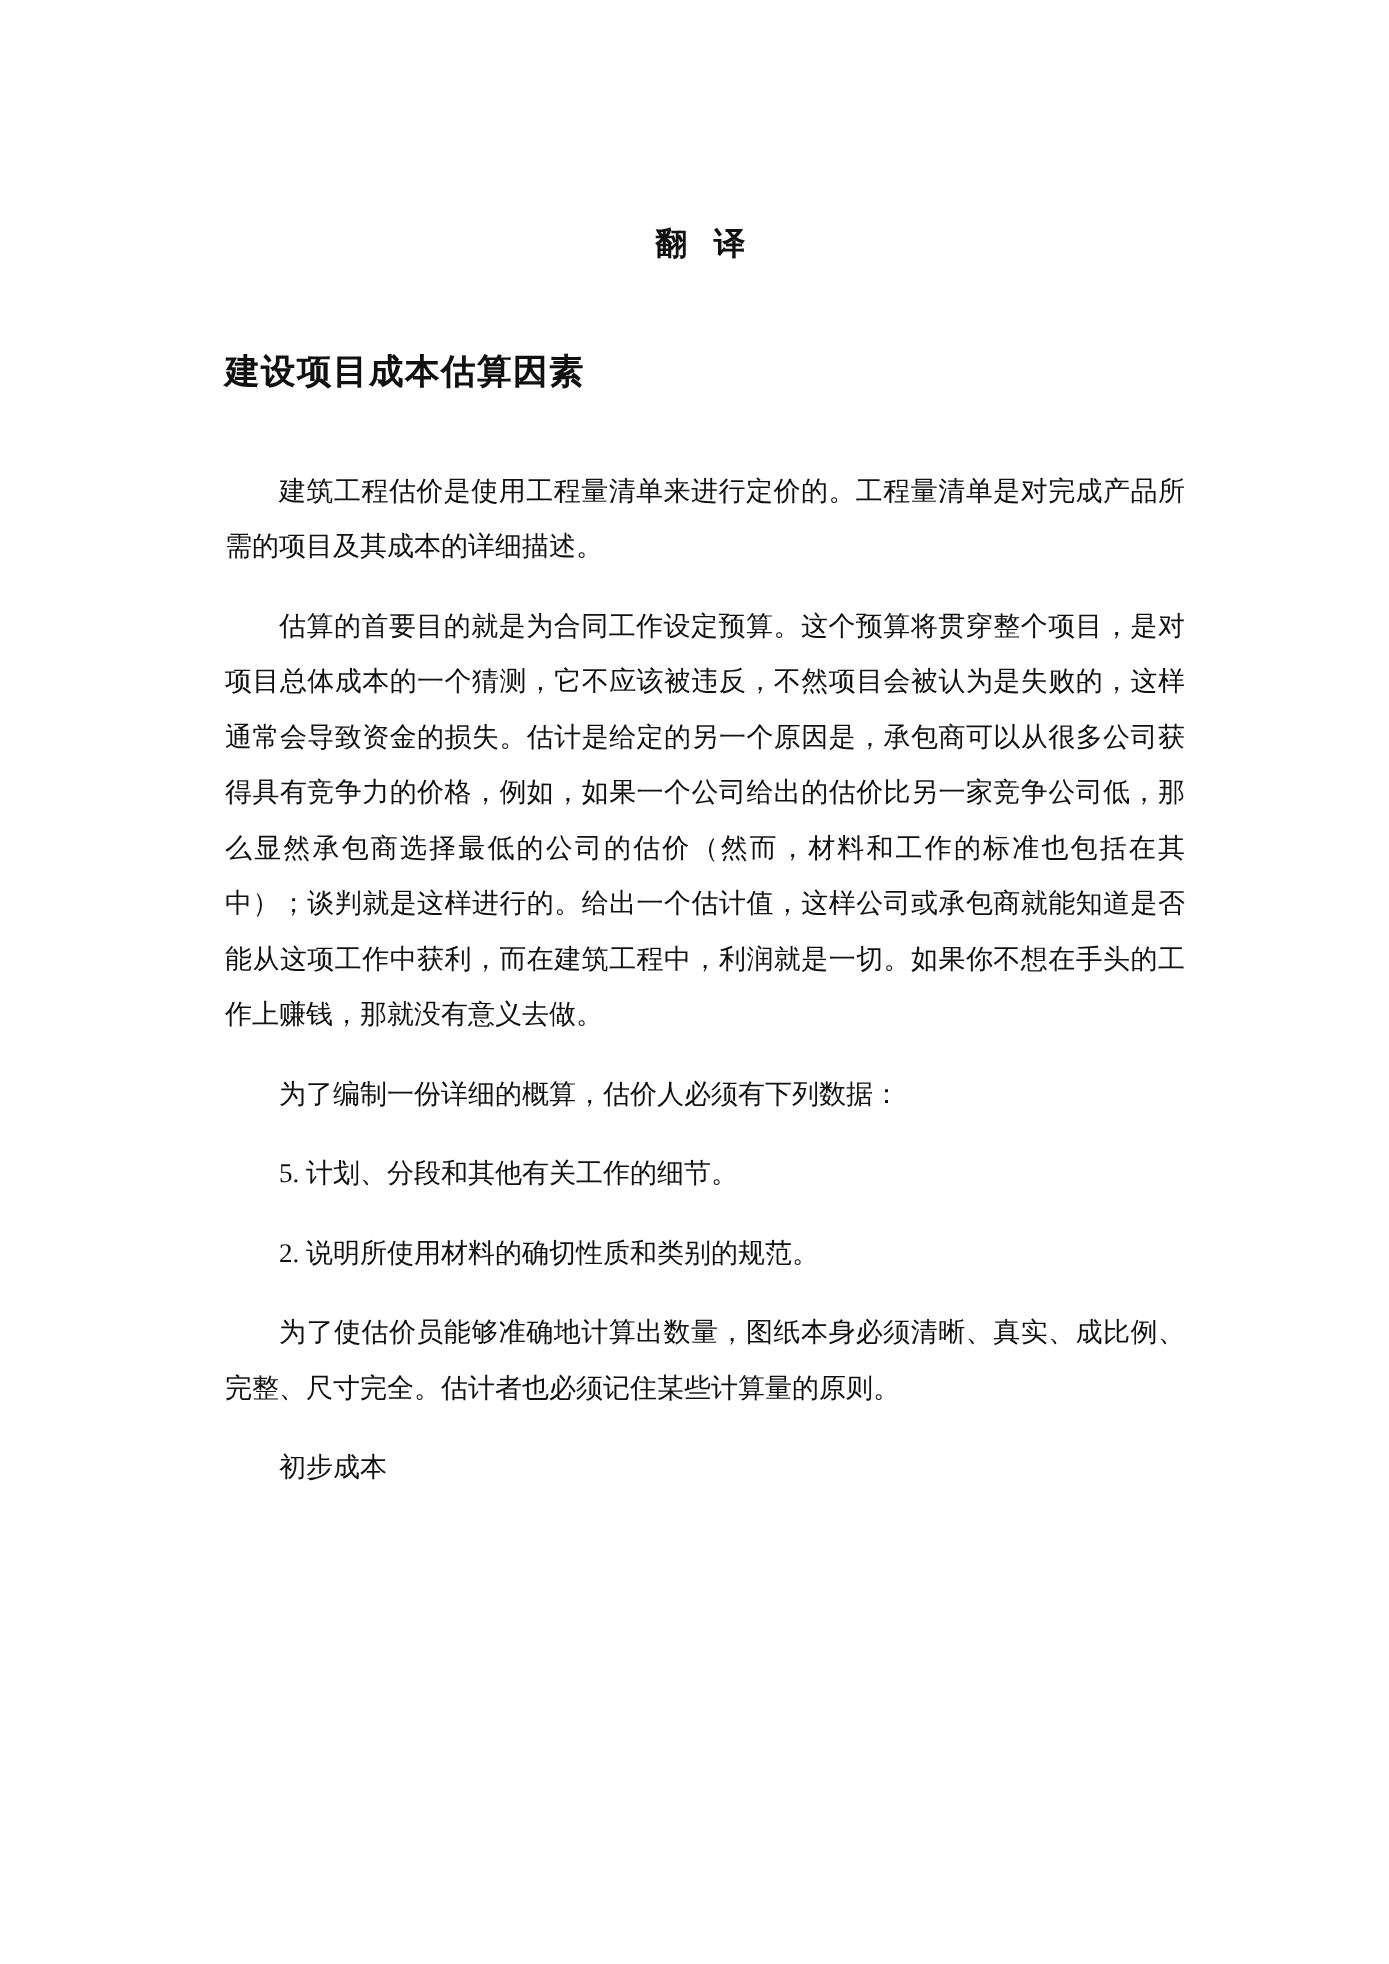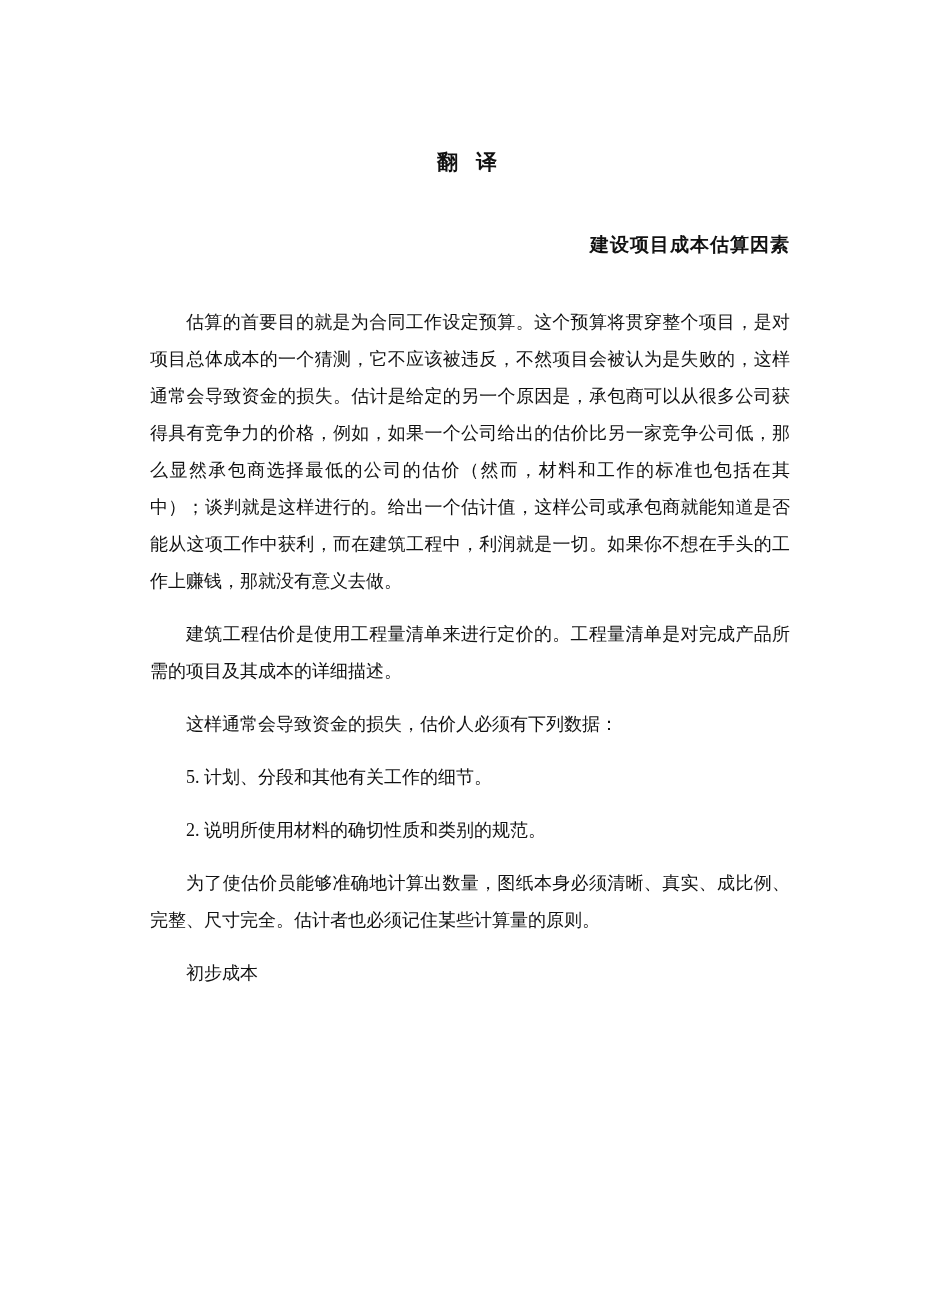--- a/index.html
+++ b/index.html
@@ -19,24 +19,24 @@
   }
   .title-translation {
     text-align: center;
     font-family: "Liberation Sans", "DejaVu Sans", sans-serif;
     font-weight: bold;
     font-size: 21px;
     letter-spacing: 6px;
     margin: 0;
   }
   .title-main {
-    text-align: right;
+    text-align: left;
     font-family: "Liberation Sans", "DejaVu Sans", sans-serif;
     font-weight: bold;
-    font-size: 19px;
+    font-size: 23px;
     letter-spacing: 1px;
     margin: 56px 0 0 0;
   }
   .body-text {
     margin-top: 46px;
     font-family: "Liberation Serif", "DejaVu Serif", serif;
     font-size: 18px;
   }
   .body-text p {
     margin: 0 0 16px 0;
@@ -49,25 +49,25 @@
 </head>
 <body>
 
 <div class="page">
 
   <h1 class="title-translation">翻  译</h1>
 
   <h2 class="title-main">建设项目成本估算因素</h2>
 
   <div class="body-text">
+    <p>建筑工程估价是使用工程量清单来进行定价的。工程量清单是对完成产品所需的项目及其成本的详细描述。</p>
+
     <p>估算的首要目的就是为合同工作设定预算。这个预算将贯穿整个项目，是对项目总体成本的一个猜测，它不应该被违反，不然项目会被认为是失败的，这样通常会导致资金的损失。估计是给定的另一个原因是，承包商可以从很多公司获得具有竞争力的价格，例如，如果一个公司给出的估价比另一家竞争公司低，那么显然承包商选择最低的公司的估价（然而，材料和工作的标准也包括在其中）；谈判就是这样进行的。给出一个估计值，这样公司或承包商就能知道是否能从这项工作中获利，而在建筑工程中，利润就是一切。如果你不想在手头的工作上赚钱，那就没有意义去做。</p>
 
-    <p>建筑工程估价是使用工程量清单来进行定价的。工程量清单是对完成产品所需的项目及其成本的详细描述。</p>
-
-    <p>这样通常会导致资金的损失，估价人必须有下列数据：</p>
+    <p>为了编制一份详细的概算，估价人必须有下列数据：</p>
 
     <p>5. 计划、分段和其他有关工作的细节。</p>
 
     <p>2. 说明所使用材料的确切性质和类别的规范。</p>
 
 
     <p>为了使估价员能够准确地计算出数量，图纸本身必须清晰、真实、成比例、完整、尺寸完全。估计者也必须记住某些计算量的原则。</p>
 
 
     <p>初步成本</p>

